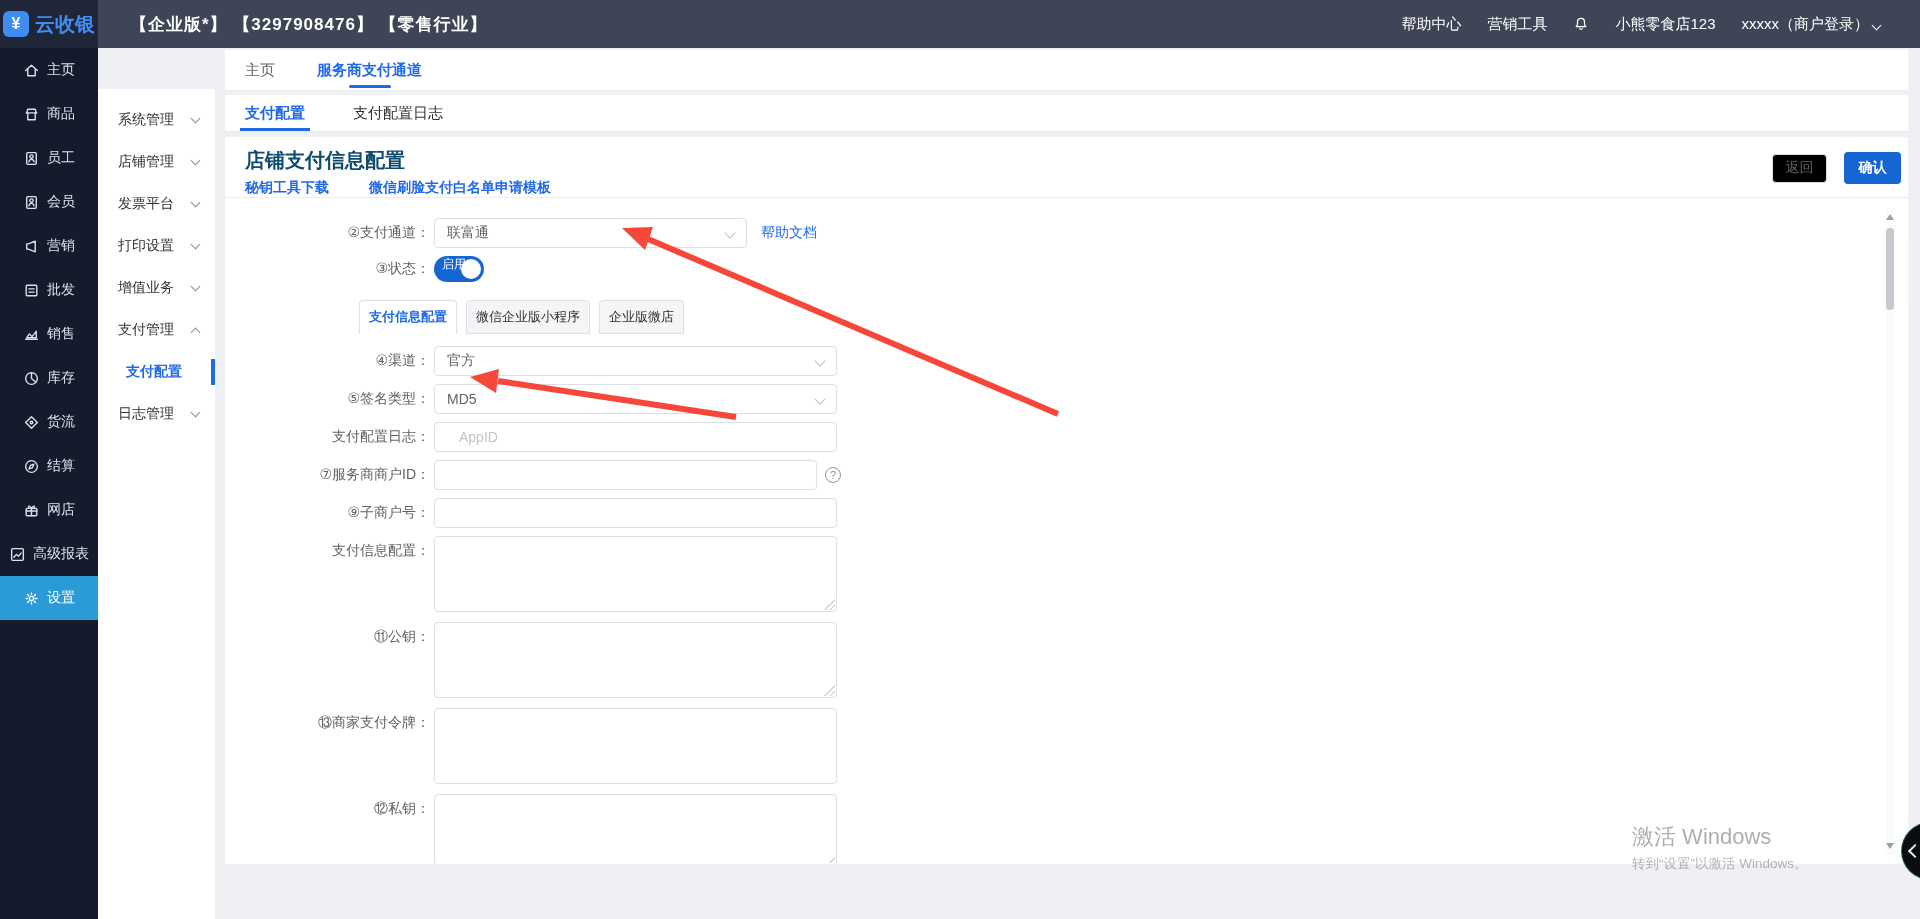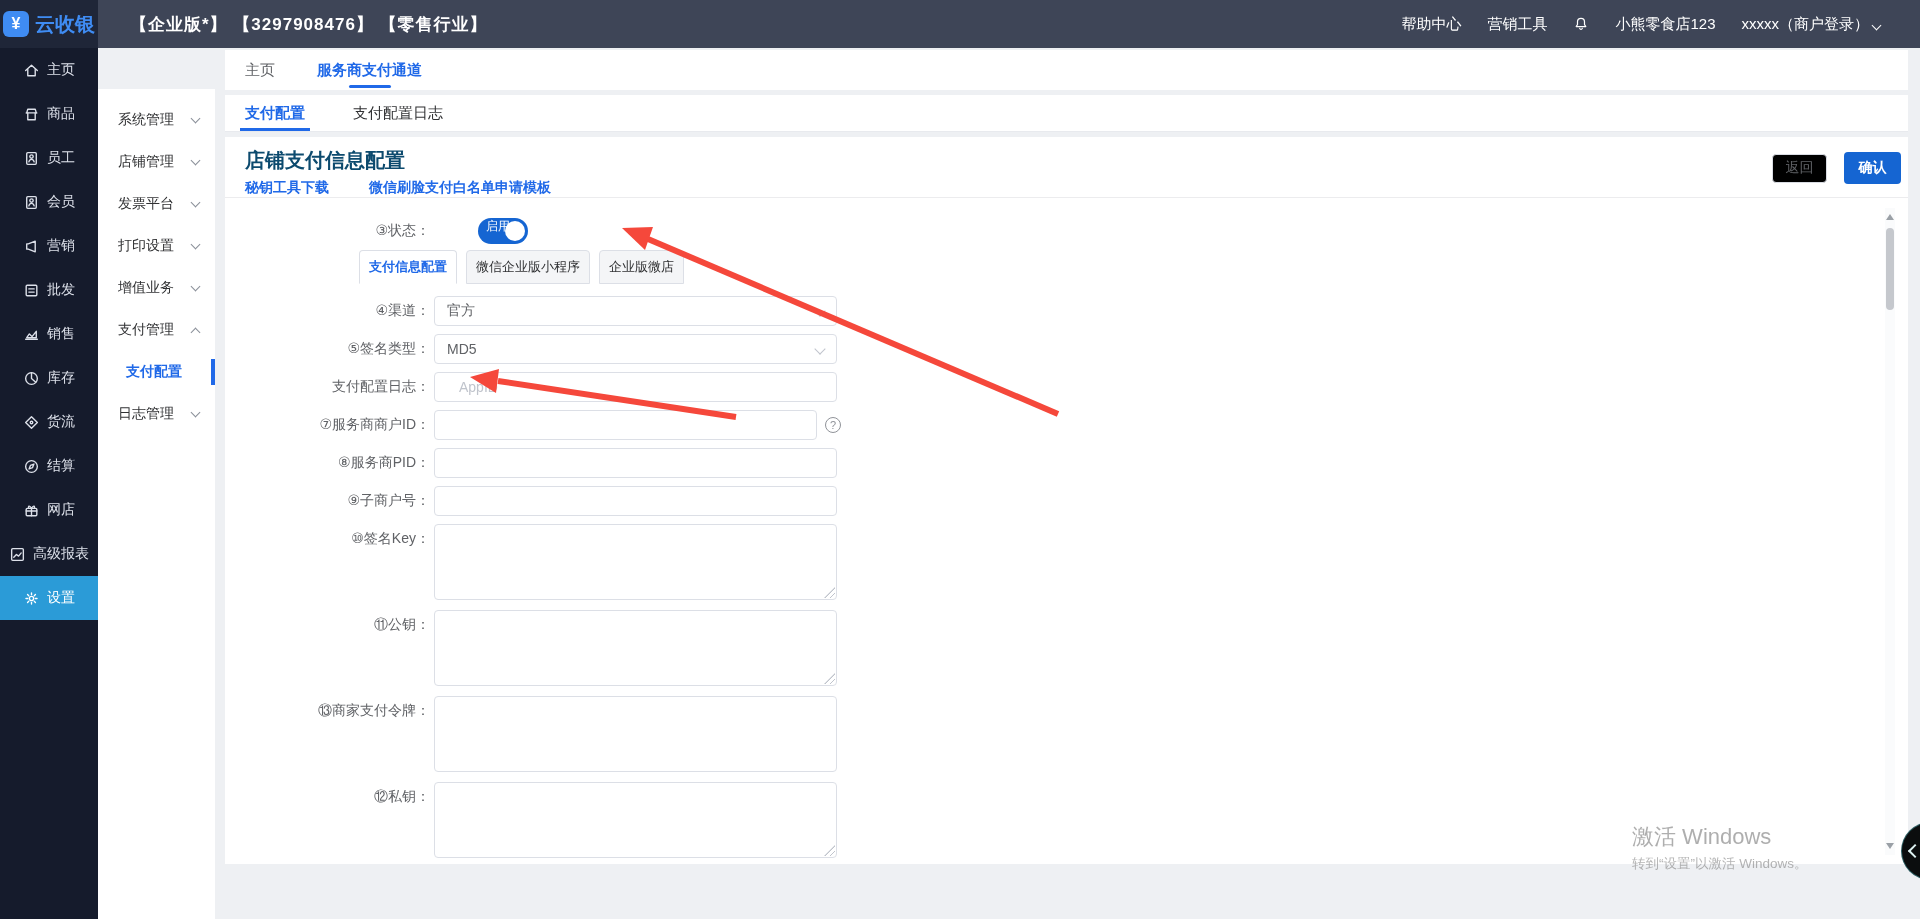--- a/index.html
+++ b/index.html
@@ -274,22 +274,30 @@
           <span>微信刷脸支付白名单申请模板</span>
         </div>
         <div class="header-btns">
           <button class="btn-back">返回</button>
           <button class="btn-confirm">确认</button>
         </div>
       </div>
 
       <div class="form-area">
 
-
-        <div class="frow" style="margin-bottom:6px;gap:44px;">
+        <div class="frow">
+          <span class="flabel">②支付通道：</span>
+          <div class="fselect narrow">
+            <span>联富通</span>
+            <span class="dchev"></span>
+          </div>
+          <span class="doc-link">帮助文档</span>
+        </div>
+
+        <div class="frow" style="margin-bottom:18px;">
           <span class="flabel">③状态：</span>
           <div class="toggle">
             <span>启用</span>
             <span class="knob"></span>
           </div>
         </div>
 
         <div class="inner-tabs">
           <div class="itab active">
               <span>支付信息配置</span>
@@ -322,32 +330,28 @@
           <span class="flabel">支付配置日志：</span>
           <input class="finput" placeholder="AppID" style="">
         </div>
 
         <div class="frow">
           <span class="flabel">⑦服务商商户ID：</span>
           <input class="finput w7" style="">
           <span class="help-circle">?</span>
         </div>
 
-        <div class="frow">
-          <span class="flabel">⑧服务商PID：</span>
-          <input class="finput" style="">
-        </div>
 
         <div class="frow">
           <span class="flabel">⑨子商户号：</span>
           <input class="finput" style="">
         </div>
 
         <div class="frow top">
-          <span class="flabel">⑩签名Key：</span>
+          <span class="flabel">支付信息配置：</span>
           <div class="ta-wrap">
               <textarea class="ftextarea" style=""></textarea>
               <span class="grip"></span>
             </div>
         </div>
 
         <div class="frow top">
           <span class="flabel">⑪公钥：</span>
           <div class="ta-wrap">
               <textarea class="ftextarea" style=""></textarea>

